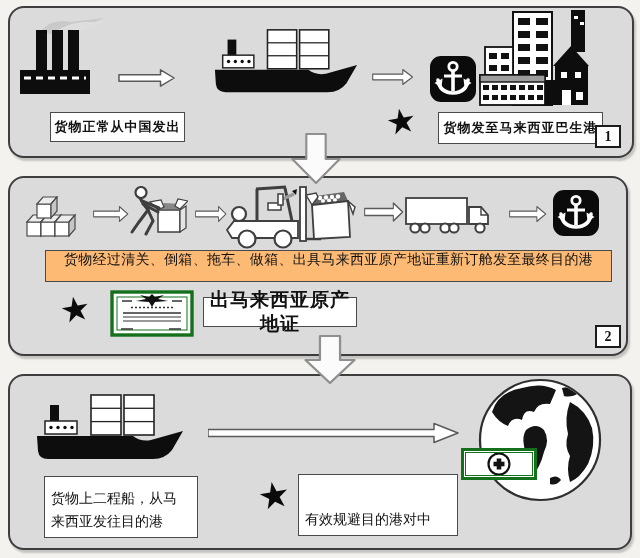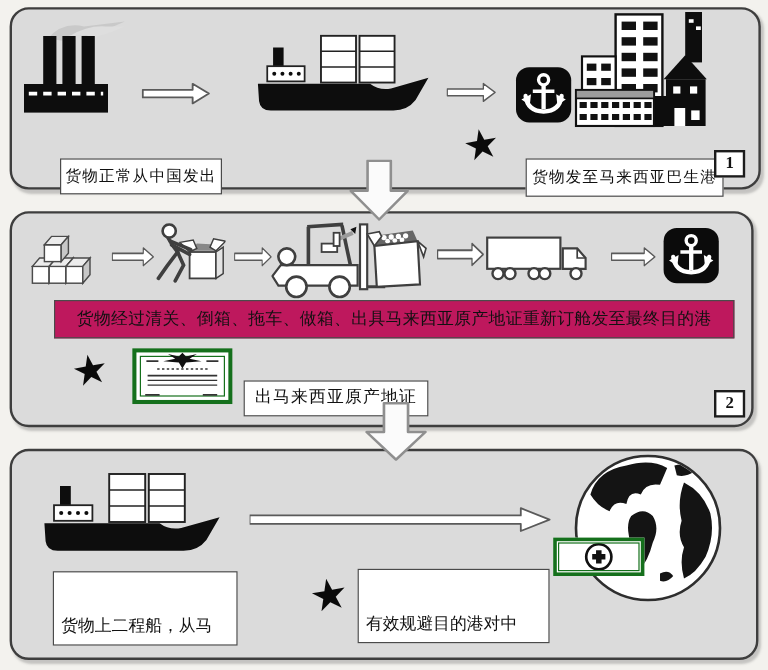--- a/index.html
+++ b/index.html
@@ -3,24 +3,24 @@
 <meta charset="utf-8">
 <style>
   html,body{margin:0;padding:0;}
   body{width:640px;height:558px;background:#f3f2ee;position:relative;overflow:hidden;
        font-family:"Liberation Sans","DejaVu Sans",sans-serif;color:#111;}
   .panel{position:absolute;background:#dbdbdb;border:2px solid #3e3e3e;border-radius:16px;
          box-shadow:2px 3px 2px rgba(110,110,110,.35);}
   .abs{position:absolute;}
   .cap{position:absolute;background:#fff;border:1px solid #4a4a4a;display:flex;
        align-items:center;justify-content:center;text-align:center;line-height:1.25;}
-  .cap.serif{font-family:"Liberation Serif","DejaVu Serif",serif;font-weight:400;font-size:13px;letter-spacing:1px;margin-top:20px;}
+  .cap.serif{font-family:"Liberation Serif","DejaVu Serif",serif;font-weight:700;font-size:13px;letter-spacing:1px;}
   .cap.sans{font-size:14px;font-weight:500;}
   .cap.multiline{flex-direction:column;align-items:flex-start;padding:4px 6px;line-height:23px;justify-content:flex-end;}
-  .bar{position:absolute;background:#be185d;border:1px solid #4a4a4a;display:flex;align-items:center;
+  .bar{position:absolute;background:#fdba74;border:1px solid #4a4a4a;display:flex;align-items:flex-start;
        justify-content:center;font-size:14px;font-weight:500;white-space:nowrap;letter-spacing:.3px;}
   .badge{position:absolute;background:#fff;border:2px solid #1c1c1c;width:22px;height:19px;
          display:flex;align-items:center;justify-content:center;
          font-family:"Liberation Serif","DejaVu Serif",serif;font-weight:700;font-size:14px;}
   .star{position:absolute;font-size:34px;line-height:1;color:#0a0a0a;transform:rotate(-10deg);}
   .darrow{position:absolute;z-index:6;}
   .greenbox{position:absolute;background:#fff;border:3px solid #15701c;display:flex;
             align-items:center;justify-content:center;}
   .greenbox .inner-line{position:absolute;inset:1px;border:1px solid #15701c;pointer-events:none;}
   .certframe{position:absolute;}
@@ -262,21 +262,21 @@
     <line x1="12" y1="11" x2="22" y2="11" stroke="#333" stroke-width="1.5"></line>
     <line x1="62" y1="11" x2="72" y2="11" stroke="#333" stroke-width="1.5"></line>
     <line x1="21" y1="17.5" x2="63" y2="17.5" stroke="#333" stroke-width="1.4" stroke-dasharray="2 2"></line>
     <line x1="13" y1="23" x2="71" y2="23" stroke="#333" stroke-width="1.6"></line>
     <line x1="13" y1="27" x2="71" y2="27" stroke="#333" stroke-width="1"></line>
     <line x1="13" y1="31" x2="71" y2="31" stroke="#333" stroke-width="1"></line>
     <line x1="11" y1="39" x2="23" y2="39" stroke="#333" stroke-width="1.5"></line>
     <line x1="59" y1="39" x2="71" y2="39" stroke="#333" stroke-width="1.5"></line>
   </svg>
 
-  <div class="cap serif" style="left:193px;top:119px;width:152px;height:28px;font-size:14px;">
+  <div class="cap serif" style="left:193px;top:119px;width:152px;height:28px;font-size:19px;">
     <span>出马来西亚原产地证</span>
   </div>
 
   <div class="badge" style="left:585px;top:147px;">2</div>
 </div>
 
 <svg class="darrow" style="left:301px;top:335px" width="58" height="50" viewBox="0 0 52 50" preserveAspectRatio="none">
     <use href="#g-darrow"></use>
   </svg>
 
@@ -310,20 +310,21 @@
     <div class="inner-line"></div>
     <svg width="30" height="26" viewBox="0 0 30 26">
       <circle cx="15" cy="13" r="10.5" fill="#fff" stroke="#111" stroke-width="2.2"></circle>
       <line x1="9.5" y1="13" x2="20.5" y2="13" stroke="#111" stroke-width="4.6"></line>
       <line x1="15" y1="7.5" x2="15" y2="18.5" stroke="#111" stroke-width="4.6"></line>
     </svg>
   </div>
 
   <div class="cap sans multiline" style="left:34px;top:100px;width:140px;height:52px;">
     <span>货物上二程船，从马</span>
+    <span>来西亚发往目的港</span>
   </div>
 
   <span class="star" style="left:248px;top:102px;font-size:36px;">★</span>
 
   <div class="cap sans multiline" style="left:288px;top:98px;width:146px;height:52px;gap:24px;">
     <span>有效规避目的港对中</span>
   </div>
 </div>
 
 </body></html>

